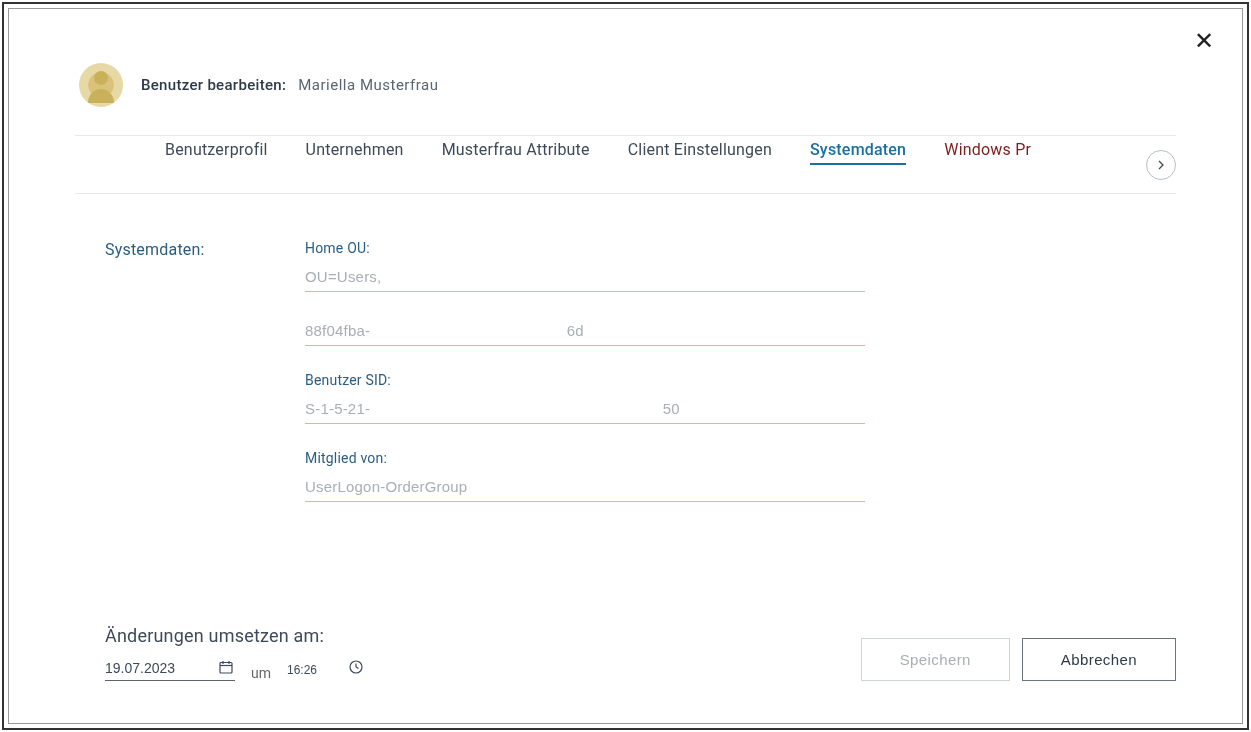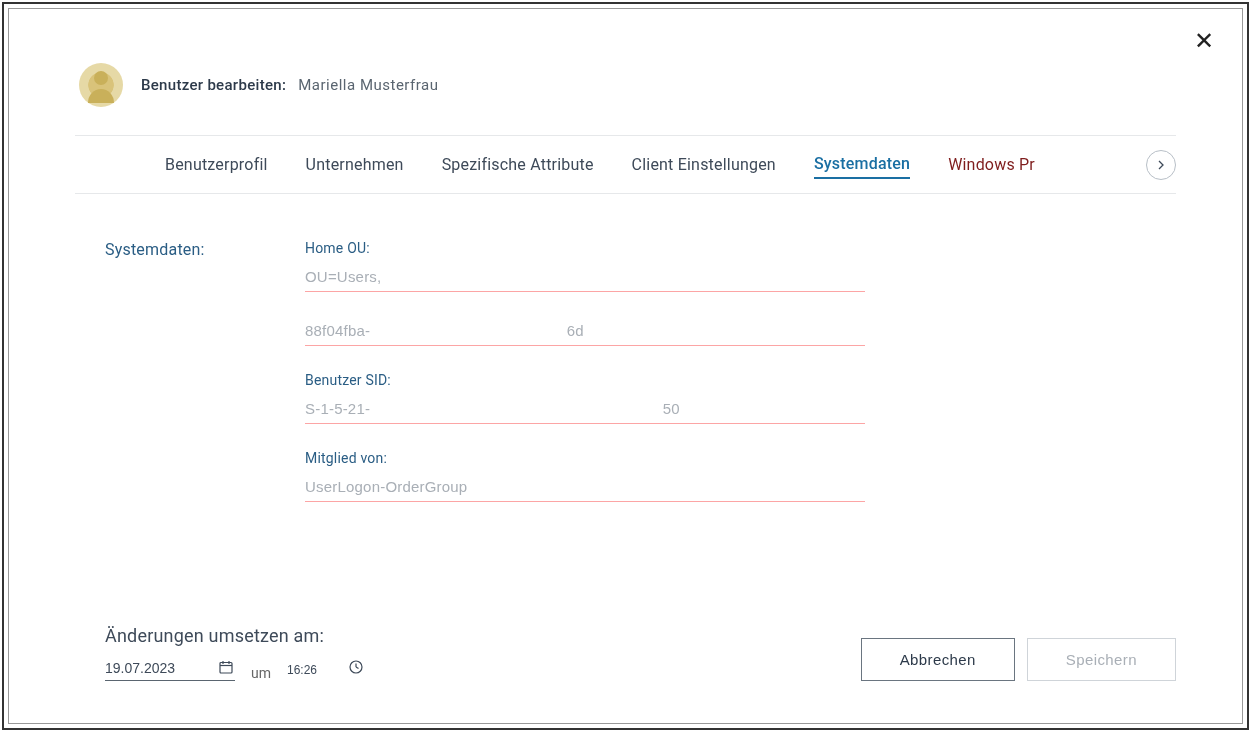--- a/index.html
+++ b/index.html
@@ -86,21 +86,21 @@
       padding: 0 0 0 90px;
       border-bottom: 1px solid #e6e8ea;
       position: relative;
       height: 58px;
     }
     .tabs {
       display: flex;
       gap: 38px;
       overflow: hidden;
       flex: 1;
-      align-items: center;
+      align-items: flex-start;
       height: 100%;
     }
     .tab {
       color: #3e4a59;
       font-size: 16px;
       cursor: pointer;
       white-space: nowrap;
       padding: 4px 0;
       letter-spacing: 0.2px;
     }
@@ -258,21 +258,21 @@
           <span class="header-title-name">Mariella Musterfrau</span>
         </div>
       </div>
 
       <hr class="hr1">
 
       <div class="tabs-wrap">
         <div class="tabs">
           <div class="tab">Benutzerprofil</div>
           <div class="tab">Unternehmen</div>
-          <div class="tab">Spezifische Attribute</div>
+          <div class="tab">Musterfrau Attribute</div>
           <div class="tab">Client Einstellungen</div>
           <div class="tab active">Systemdaten</div>
           <div class="tab clipped">Windows Pr</div>
         </div>
         <div class="tabs-arrow">
           <svg viewBox="0 0 10 10">
               <path d="M3 1 L7 5 L3 9" fill="none" stroke="#3e4a59" stroke-width="1.3"></path>
             </svg>
         </div>
       </div>
@@ -330,20 +330,20 @@
               <input class="time-input" type="text" value="16:26" style="">
               <svg class="clock-icon" width="14" height="14" viewBox="0 0 14 14">
                 <circle cx="7" cy="7" r="6" fill="none" stroke="#3e4a59" stroke-width="1.2"></circle>
                 <line x1="7" y1="7" x2="7" y2="3.5" stroke="#3e4a59" stroke-width="1.2"></line>
                 <line x1="7" y1="7" x2="9.5" y2="8.5" stroke="#3e4a59" stroke-width="1.2"></line>
               </svg>
             </span>
           </div>
         </div>
         <div class="action-buttons">
+          <button class="btn primary">Speichern</button>
           <button class="btn">Abbrechen</button>
-          <button class="btn primary">Speichern</button>
         </div>
       </div>
 
     </div>
   </div>
 </div>
 
 </body></html>

